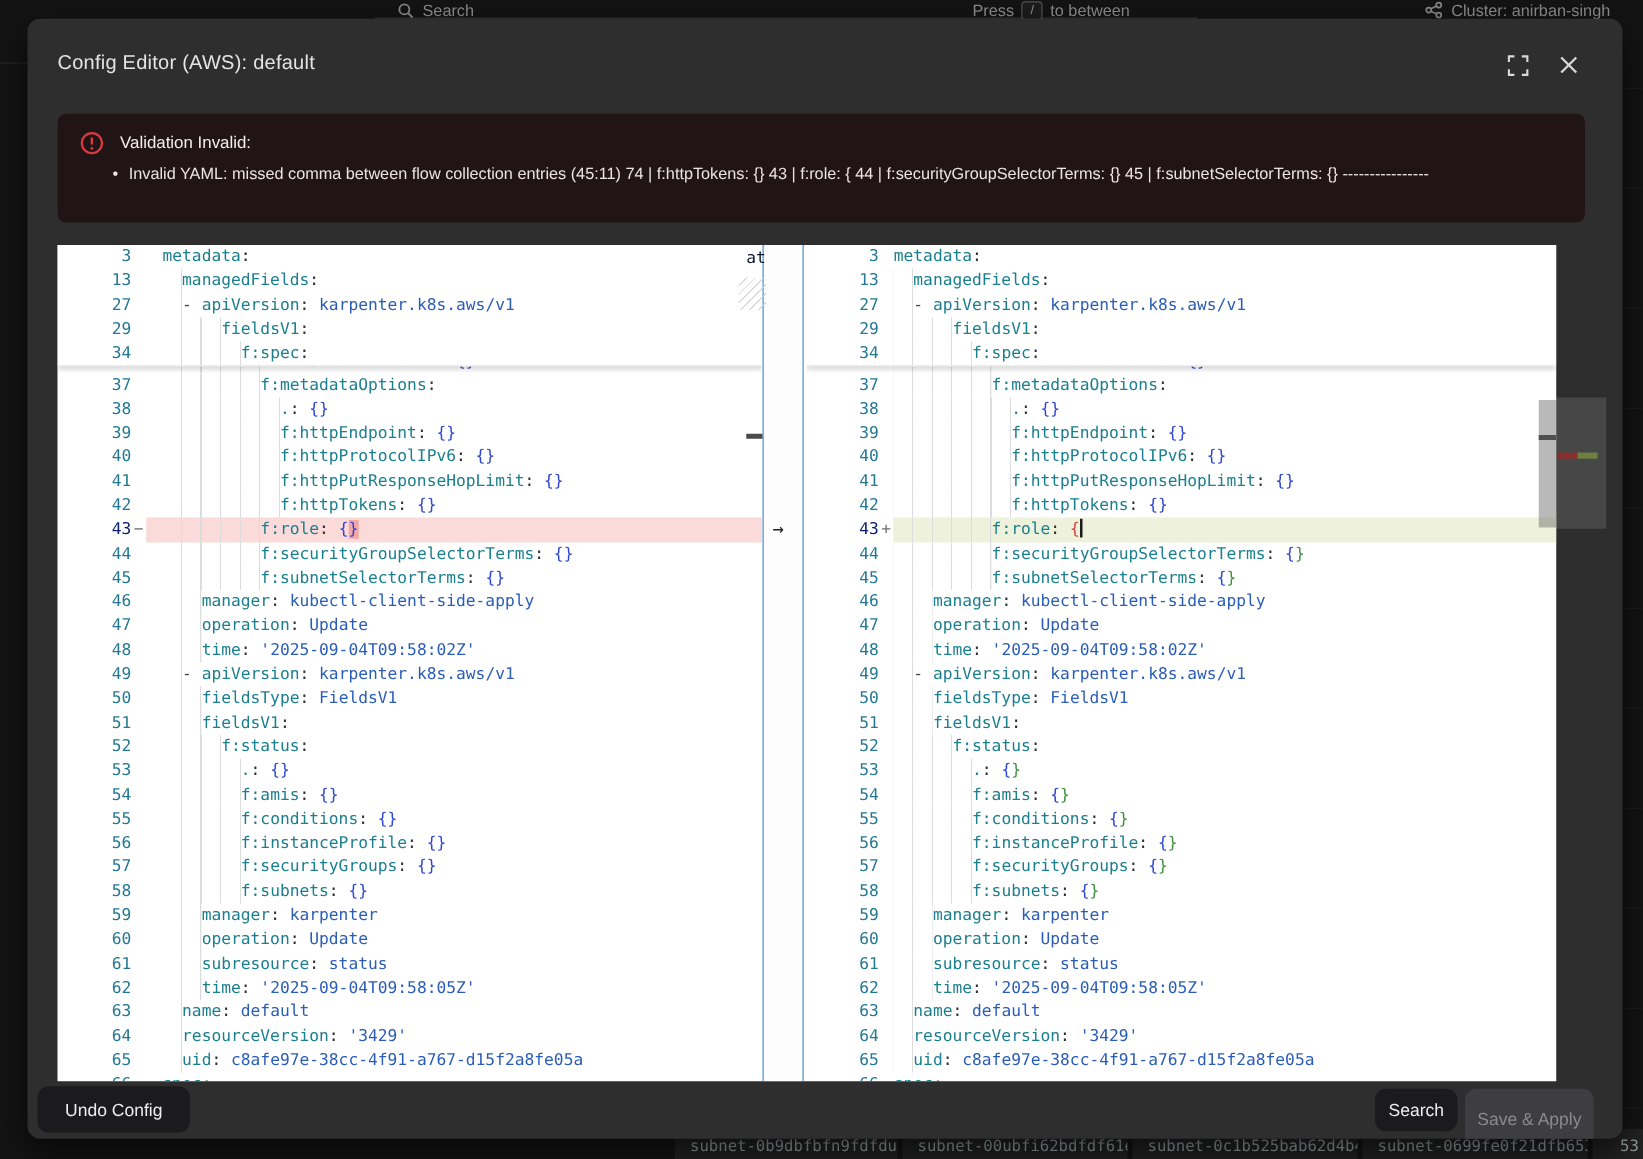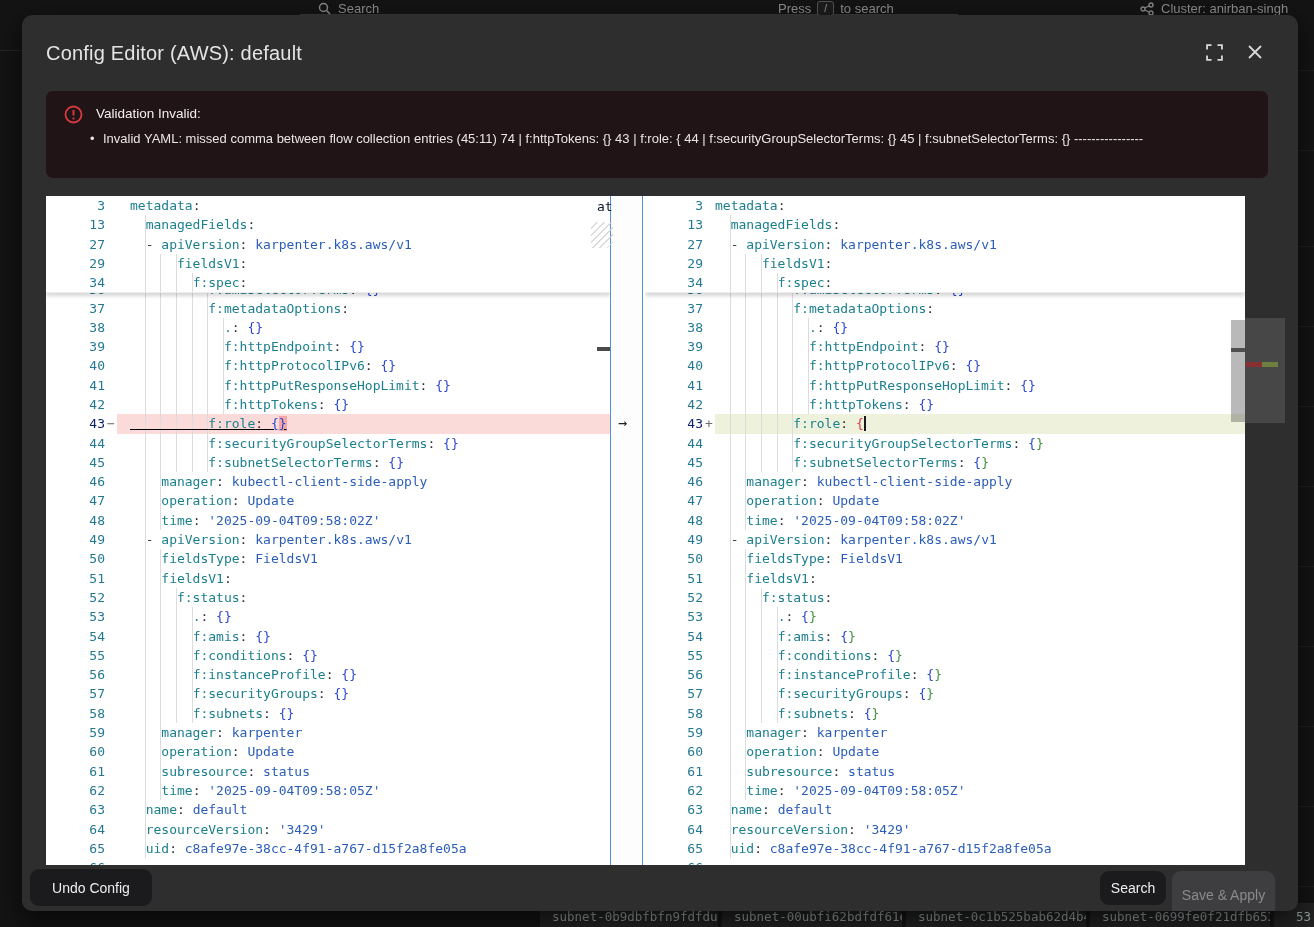--- a/index.html
+++ b/index.html
@@ -6,33 +6,33 @@
   html,body { width:1314px; height:927px; overflow:hidden; background:#141414;
               font-family:"Liberation Sans", sans-serif; }
 
   
   #page-header { position:absolute; left:0; top:0; width:1314px; height:18px; z-index:1; color:#8f8f8f; font-size:13px; }
   #search-underline { position:absolute; left:300px; top:14px; width:658px; height:1px; background:#3a3a3a; }
   #search-box { position:absolute; left:318px; top:1px; display:flex; align-items:center; gap:7px; }
   #press-hint { position:absolute; left:778px; top:1px; display:flex; align-items:center; gap:6px; }
   .key-chip { display:inline-block; min-width:17px; height:15px; border:1px solid #555; border-radius:3px;
               font-size:10px; line-height:13px; text-align:center; color:#9a9a9a; background:#1d1d1d; }
-  #cluster-box { position:absolute; left:1140px; top:1px; display:flex; align-items:center; gap:7px; white-space:nowrap; }
+  #cluster-box { position:absolute; left:1140px; top:1px; display:flex; gap:7px; white-space:nowrap; }
   #left-divider { position:absolute; left:0; top:50px; width:22px; height:1px; background:#262626; }
   #right-sliver { position:absolute; left:1298px; top:15px; width:16px; height:896px;
                   background:repeating-linear-gradient(to bottom, transparent 0 79px, #202020 79px 80px);
                   background-position:0 152px; z-index:1; }
   #bottom-row { position:absolute; left:540px; top:903px; height:40px; display:flex; gap:4px; z-index:2; }
   .bottom-cell { background:#232323; height:40px; padding:6px 0 0 12px; color:#98a2a2;
                  font-family:"DejaVu Sans Mono", monospace; font-size:12.5px; white-space:nowrap; overflow:hidden; }
 
   
   #modal { position:absolute; left:22px; top:15px; width:1276px; height:896px; background:#2e2e2e;
            border-radius:10px; box-shadow:0 10px 30px rgba(0,0,0,.65); z-index:10; overflow:hidden; }
-  #modal-title { position:absolute; left:24px; top:27px; font-size:20px; font-weight:500; color:#e4e4e4; letter-spacing:.2px; }
+  #modal-title { position:absolute; left:24px; top:27px; font-size:16px; font-weight:500; color:#e4e4e4; letter-spacing:.2px; }
   .win-btn { position:absolute; top:29px; width:20px; height:20px; cursor:pointer; color:#d9d9d9; }
   #btn-fullscreen { left:1184px; }
   #btn-close-x   { left:1225px; }
 
   
   #alert { position:absolute; left:24px; top:76px; width:1222px; height:87px; background:#211417; border-radius:7px; }
   #alert-icon { position:absolute; left:18px; top:14px; }
   #alert-heading { position:absolute; left:50px; top:15px; font-size:13.5px; font-weight:500; color:#f4efef; }
   #alert-body { position:absolute; left:57px; top:38px; width:1150px; font-size:13px; line-height:20px; color:#eae4e4; }
   #alert-body .bullet { position:absolute; left:-13px; top:0; }
@@ -52,21 +52,21 @@
   .num { color:#237893; text-align:right; flex:none; }
   #pane-l .num { width:59px; } #pane-r .num { width:58px; }
   .glyph { width:12px; flex:none; color:#6f6f6f; text-align:center; }
   .content { flex:1; position:relative; }
   .content pre { font-family:inherit; font-size:13px; line-height:19.3px; white-space:pre; position:relative; z-index:1; }
   #pane-l .content pre { padding-left:13px; }
   .guides { position:absolute; top:0; bottom:0; z-index:0;
             background:repeating-linear-gradient(to right, transparent 0, transparent 14.66px, #dcdcdc 14.66px, #dcdcdc 15.66px); }
   #pane-l .guides { left:13px; } #pane-r .guides { left:0; }
 
-  .row.del .content { background:#fbdada;text-decoration:underline; }
+  .row.del .content { background:#fbdada; }
   .row.add .content { background:#eef2dc; }
   .row.del .num, .row.add .num { color:#0b216f; }
 
   .tk-k { color:#1a7f8e; } .tk-v { color:#2a5db8; } .tk-p { color:#2e2e2e; }
   .tk-b { color:#2d46cf; } .tk-g { color:#3f8f3f; } .tk-r { color:#dd4040; } .tk-d { color:#444; }
   .chr-del { background:#f2a6a6; }
   .caret { display:inline-block; width:2px; height:15px; background:#1a1a1a; vertical-align:-3px; margin-left:0px; }
 
   .sticky { position:absolute; top:0; left:0; right:0; background:#fff; z-index:3;
             border-bottom:1px solid #ececec; box-shadow:0 3px 4px rgba(0,0,0,.16); }
@@ -103,21 +103,21 @@
   <div id="search-box">
     <svg width="13" height="13" viewBox="0 0 13 13">
       <circle cx="5.5" cy="5.5" r="4" fill="none" stroke="#8a8a8a" stroke-width="1.5"></circle>
       <line x1="8.6" y1="8.6" x2="12" y2="12" stroke="#8a8a8a" stroke-width="1.5"></line>
     </svg>
     <span>Search</span>
   </div>
   <div id="press-hint">
     <span>Press</span>
     <span class="key-chip">/</span>
-    <span>to search</span>
+    <span>to between</span>
   </div>
   <div id="cluster-box">
     <svg width="14" height="14" viewBox="0 0 14 14">
       <circle cx="3" cy="7" r="2" fill="none" stroke="#8a8a8a" stroke-width="1.4"></circle>
       <circle cx="11" cy="3" r="2" fill="none" stroke="#8a8a8a" stroke-width="1.4"></circle>
       <circle cx="11" cy="11" r="2" fill="none" stroke="#8a8a8a" stroke-width="1.4"></circle>
       <line x1="4.8" y1="6" x2="9.3" y2="3.8" stroke="#8a8a8a" stroke-width="1.2"></line>
       <line x1="4.8" y1="8" x2="9.3" y2="10.2" stroke="#8a8a8a" stroke-width="1.2"></line>
     </svg>
     <span>Cluster: anirban-singh</span>

